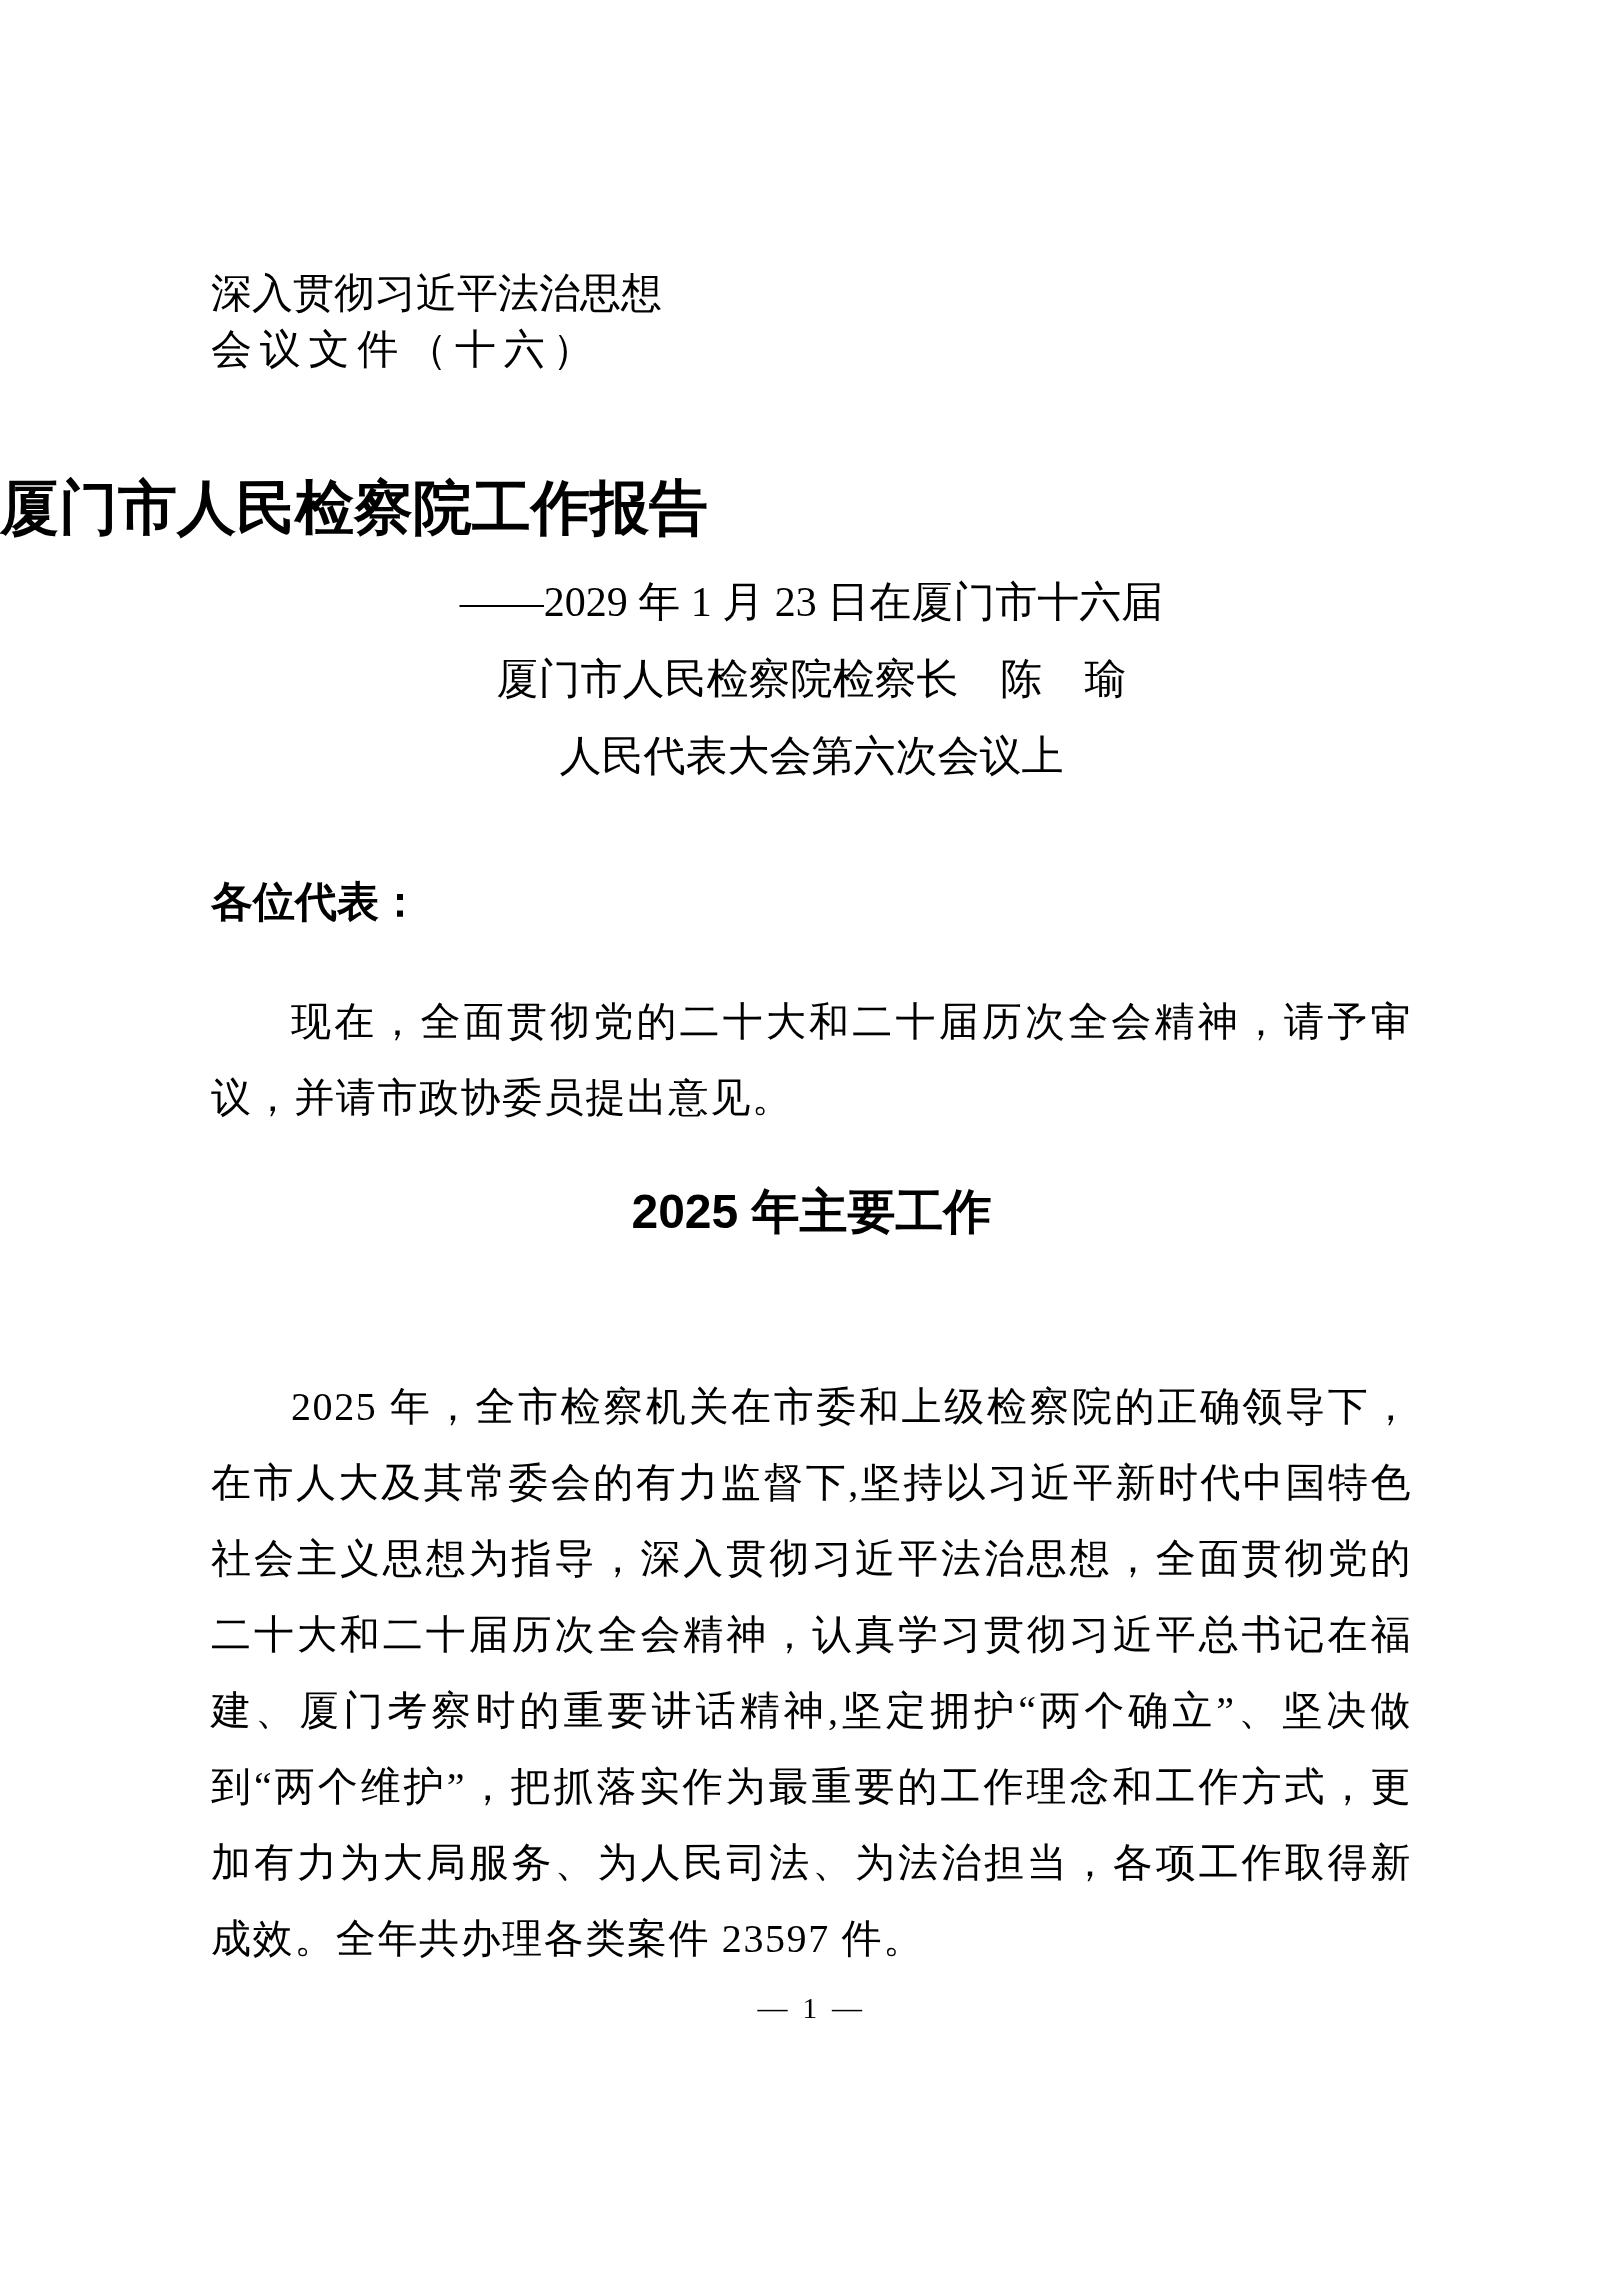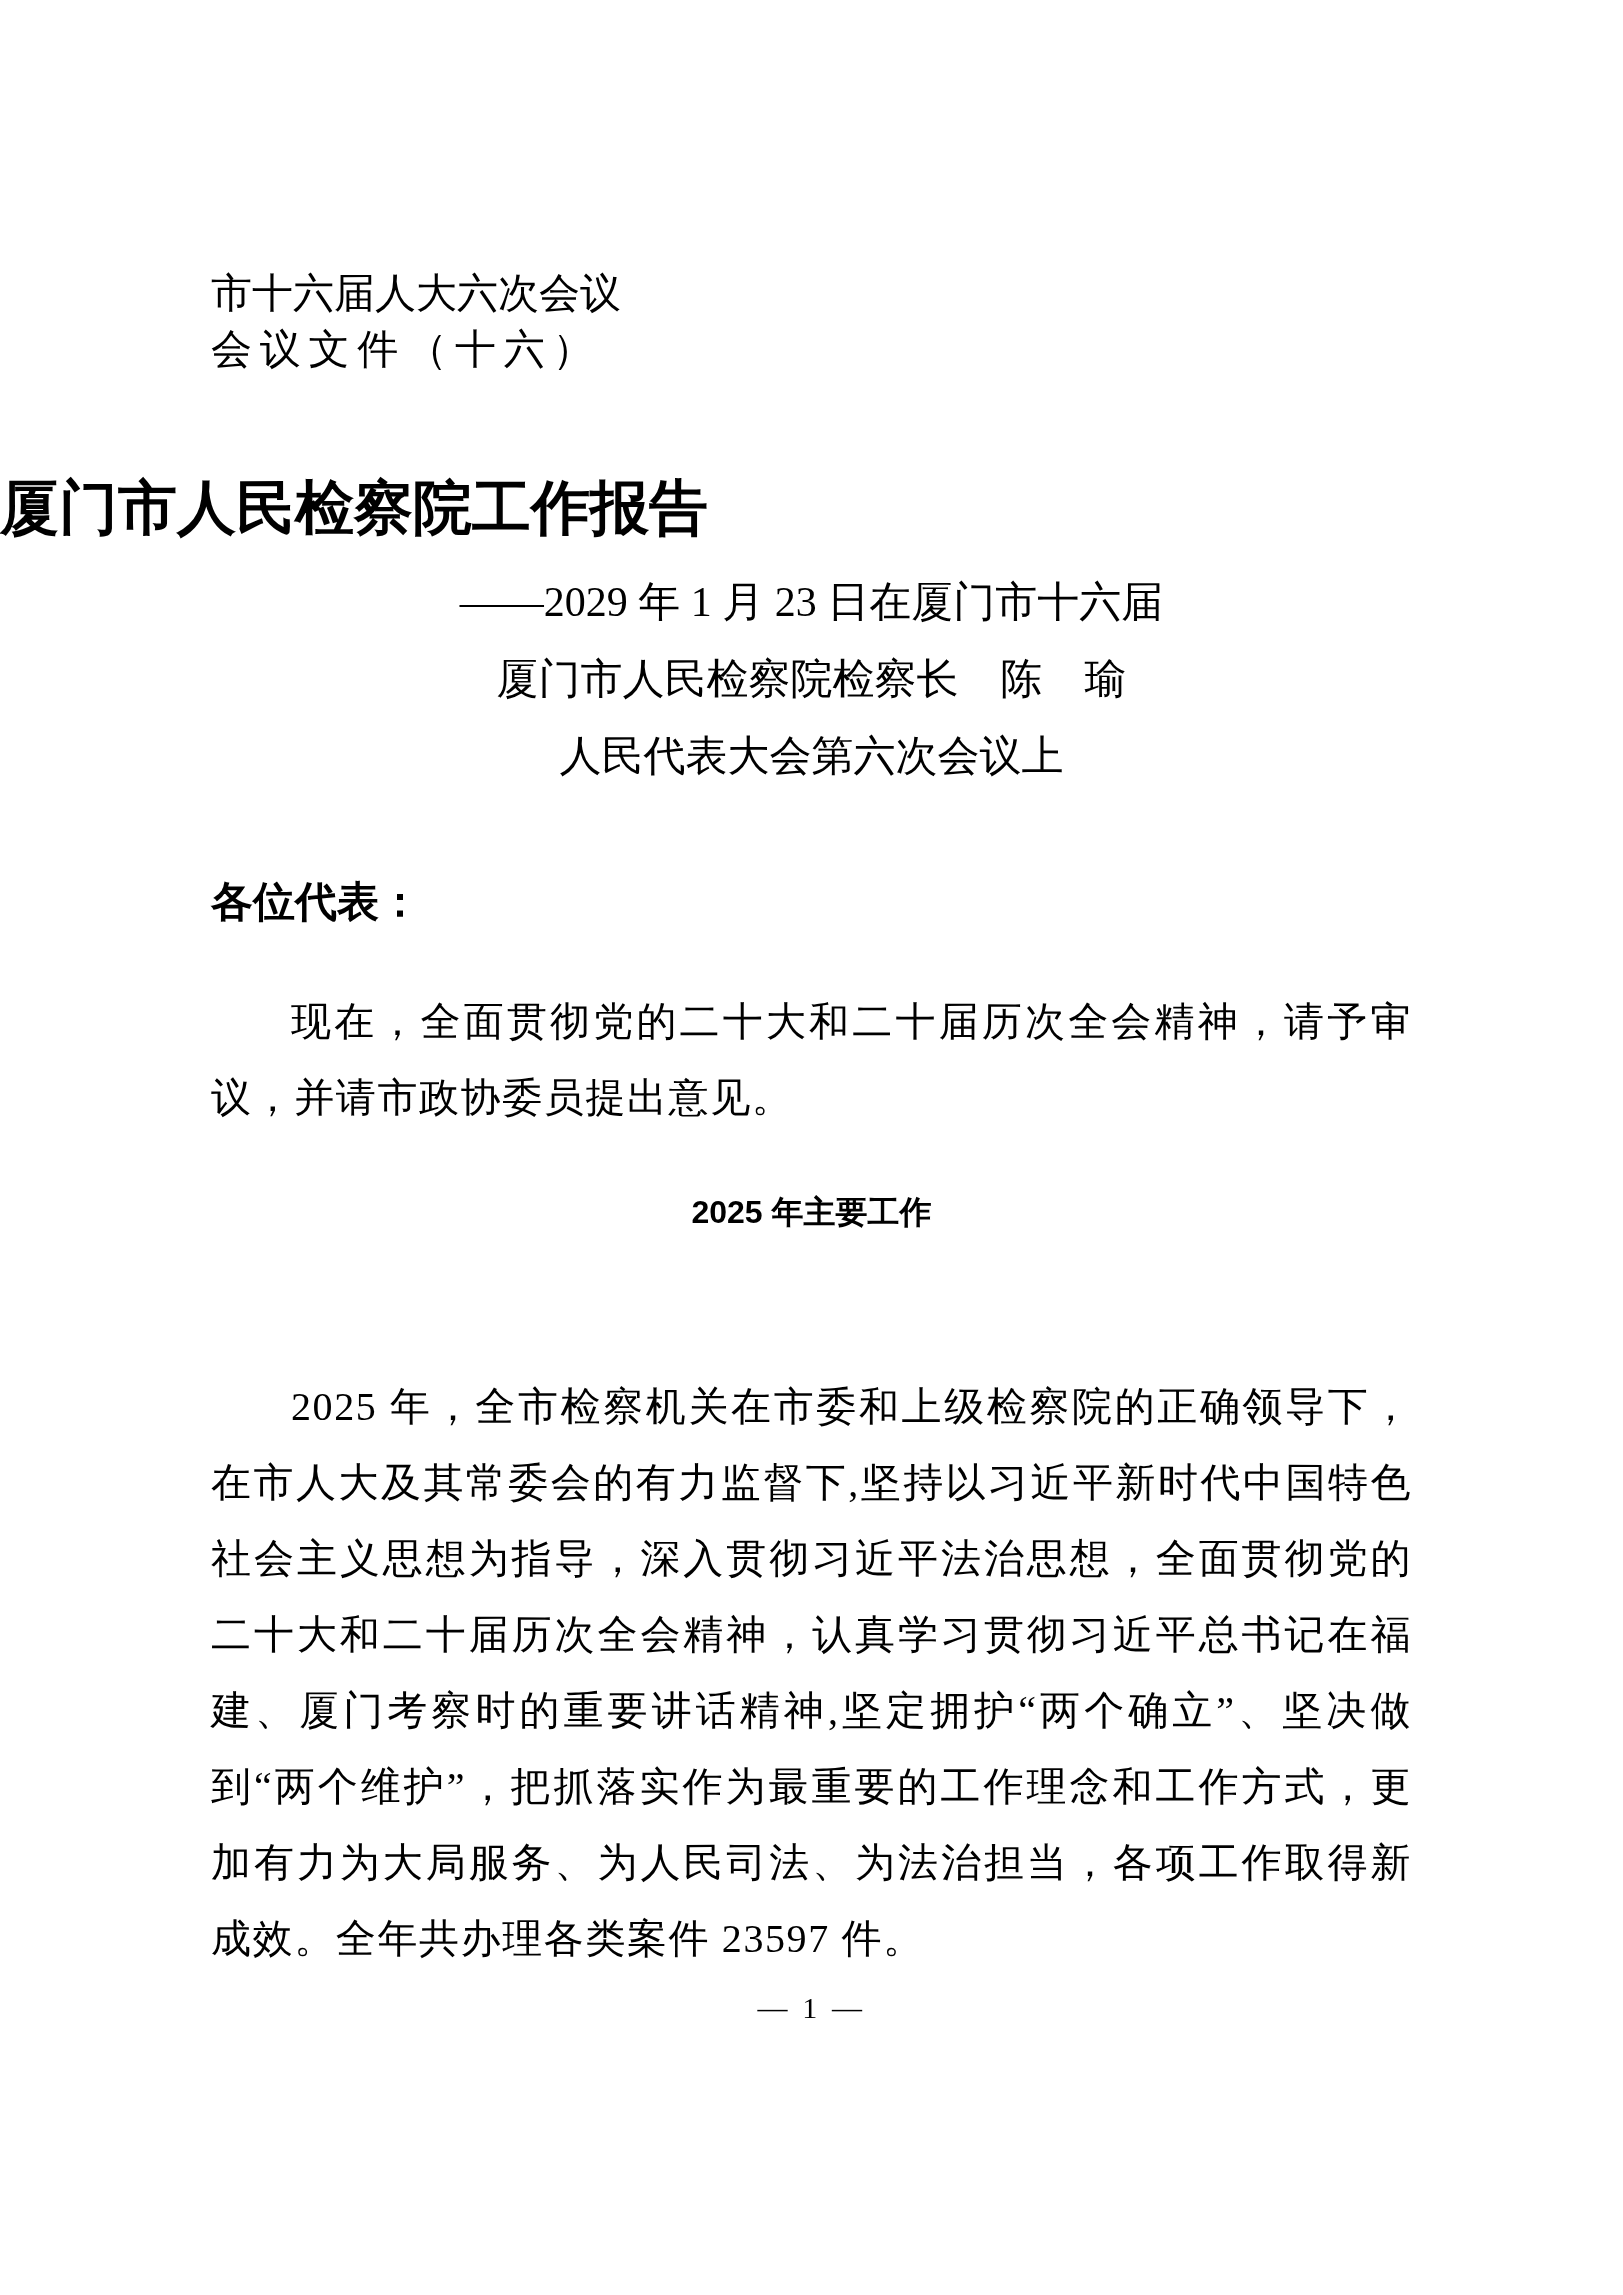--- a/index.html
+++ b/index.html
@@ -77,42 +77,42 @@
   #body-paragraph  { top: 1329px; }
 
   
   #section-heading {
     top: 1184px;
     left: 0;
     width: 1623px;
     text-align: center;
     font-family: "Liberation Sans", "DejaVu Sans", sans-serif;
     font-weight: bold;
-    font-size: 32px;
+    font-size: 48px;
     line-height: 56px;
     white-space: nowrap;
   }
 
   
   #page-footer {
     top: 1989px;
     left: 0;
     width: 1623px;
     text-align: center;
     font-size: 30px;
     line-height: 38px;
     letter-spacing: 0.12em;
     white-space: nowrap;
   }
 </style>
 </head>
 <body>
 
 <div class="abs" id="doc-header">
-  <div class="header-line-1">市十六届人大六次会议</div>
+  <div class="header-line-1">深入贯彻习近平法治思想</div>
   <div class="header-line-2">会议文件（十六）</div>
 </div>
 
 <div class="abs" id="doc-title">厦门市人民检察院工作报告</div>
 
 <div class="abs" id="doc-subtitle">
   <div>——2029 年 1 月 23 日在厦门市十六届</div>
   <div>厦门市人民检察院检察长　陈　瑜</div>
   <div>人民代表大会第六次会议上</div>
 </div>

